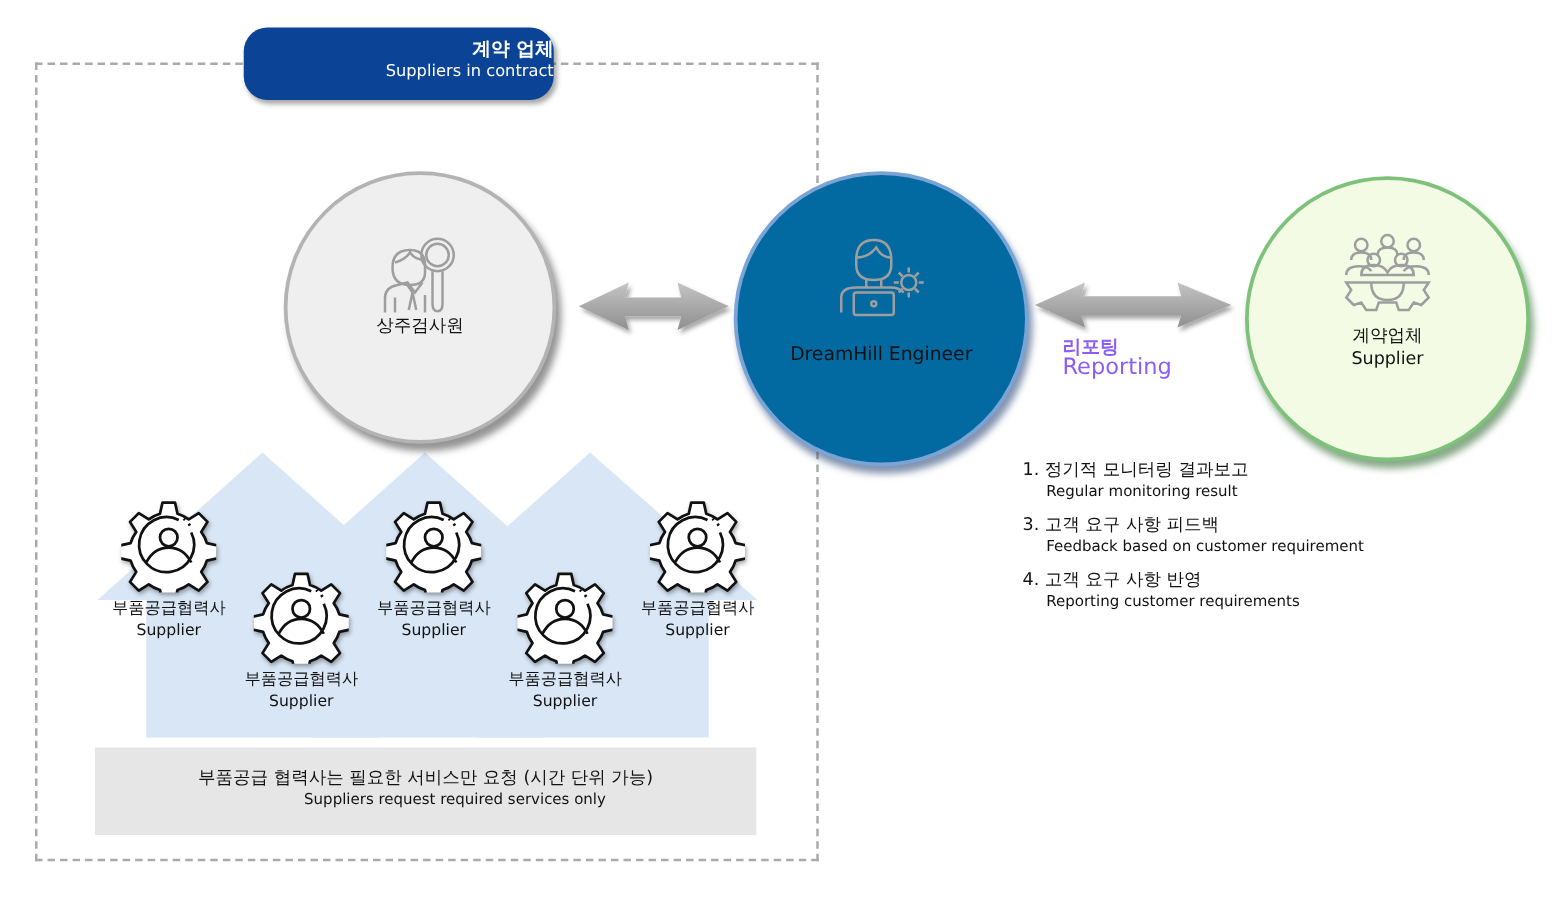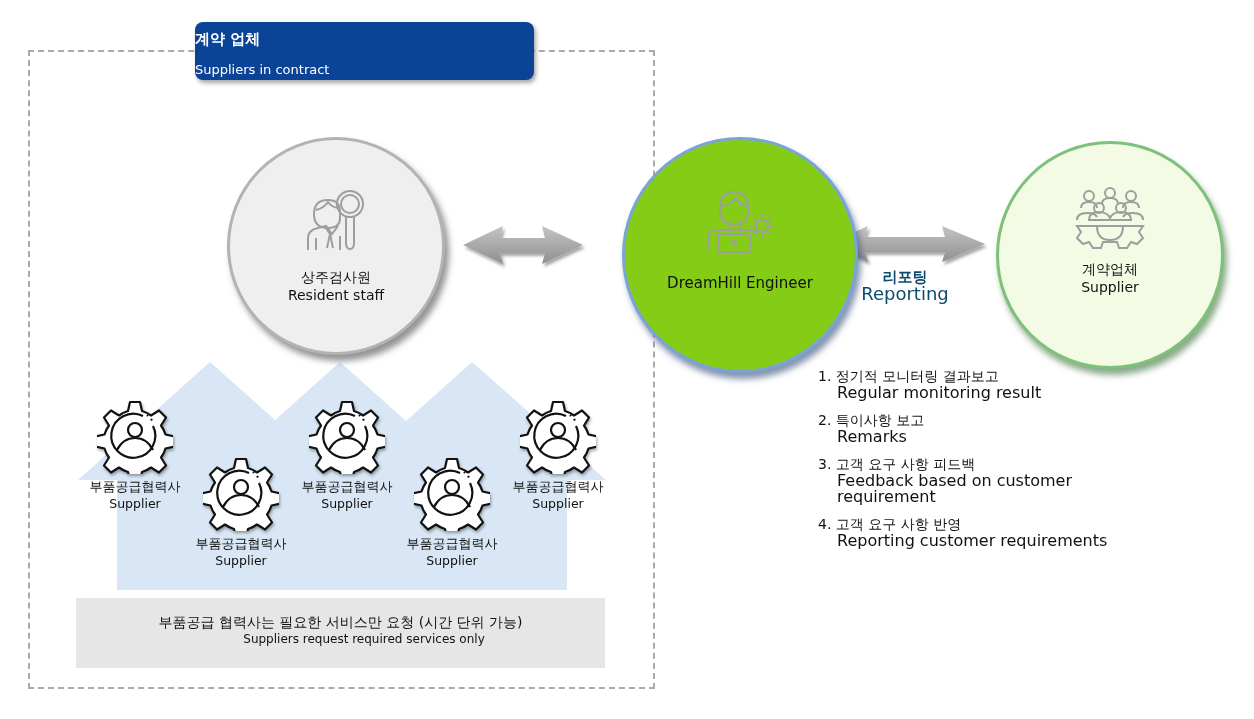--- a/index.html
+++ b/index.html
@@ -1,35 +1,35 @@
 <!DOCTYPE html>
 <html><head>
 <meta charset="utf-8">
 <style>
   html,body{margin:0;padding:0;background:#ffffff;}
   body{width:1254px;height:719px;position:relative;overflow:hidden;font-family:"DejaVu Sans","Liberation Sans",sans-serif;color:#111;}
   #contract-frame{position:absolute;left:28px;top:50px;width:627px;height:639px;border:2.5px dashed #aaaaaa;box-sizing:border-box;}
-  #title-box{position:absolute;left:195px;top:22px;width:339px;height:58px;background:#0B4497;border-radius:8px;box-shadow:2px 3px 4px rgba(0,0,0,0.35);color:#fff;text-align:left;}
+  #title-box{position:absolute;left:195px;top:22px;width:248px;height:58px;background:#0B4497;border-radius:19px;box-shadow:2px 3px 4px rgba(0,0,0,0.35);color:#fff;text-align:right;}
   #title-box .ko{font-size:15px;font-weight:bold;margin-top:7px;line-height:20px;}
-  #title-box .en{font-size:13px;line-height:18px;margin-top:12px;}
+  #title-box .en{font-size:13px;line-height:18px;}
   svg#bg{position:absolute;left:0;top:0;}
   .circle{position:absolute;border-radius:50%;box-sizing:border-box;text-align:center;}
   #resident{left:227px;top:137px;width:218px;height:218px;background:#efefef;border:3px solid #b3b3b3;box-shadow:4px 6px 6px rgba(60,60,60,0.55);}
-  #engineer{left:622px;top:137px;width:236px;height:236px;background:#84cc16;border:3px solid #7aa4d6;box-shadow:3px 6px 6px rgba(30,60,110,0.55);}
+  #engineer{left:587px;top:137px;width:236px;height:236px;background:#0369a1;border:3px solid #7aa4d6;box-shadow:3px 6px 6px rgba(30,60,110,0.55);}
   #supplier{left:996px;top:141px;width:228px;height:228px;background:#f3fbe4;border:3px solid #7ec17a;box-shadow:3px 6px 6px rgba(40,100,40,0.55);}
   .circle .label-ko{font-size:14px;line-height:18px;}
   .circle .label-en{font-size:14px;line-height:18px;}
   .circle svg{display:block;margin:0 auto;}
-  #reporting{position:absolute;left:850px;top:268px;width:110px;text-align:center;color:#0c4a6e;}
+  #reporting{position:absolute;left:850px;top:268px;width:110px;text-align:left;color:#8b5cf6;}
   #reporting .ko{font-size:15px;font-weight:bold;line-height:18px;}
   #reporting .en{font-size:18px;line-height:16px;}
   #report-list{position:absolute;left:818px;top:327px;width:320px;margin-top:40px;}
   .ritem{margin-bottom:10px;}
   .ritem .ko{font-size:14px;line-height:18px;}
-  .ritem .en{font-size:16px;line-height:16px;padding-left:19px;}
+  .ritem .en{font-size:12px;line-height:16px;padding-left:19px;}
   .gear-supplier{position:absolute;width:110px;text-align:center;}
   .gear-supplier .ko{font-size:13px;line-height:17px;}
   .gear-supplier .en{font-size:12.5px;line-height:17px;}
   .gear-supplier svg{display:block;margin:0 auto 4px auto;filter:drop-shadow(1px 2px 1.5px rgba(0,0,0,0.35));}
   #note-box{position:absolute;left:76px;top:598px;width:529px;height:70px;background:#e6e6e6;text-align:center;}
   #note-box .ko{font-size:14px;line-height:18px;margin-top:15px;}
   #note-box .en{font-size:12px;line-height:16px;padding-left:47px;}
 </style>
 </head>
 <body>
@@ -68,22 +68,21 @@
       <path d="M10 26 q0 -14 14 -14 q12 0 12 12 v6 q0 10 -12 10 q-14 0 -14 -14z"></path>
       <path d="M12 22 q8 -2 12 -8 q4 6 12 6"></path>
       <path d="M4 62 v-12 q0 -8 10 -10 l8 -2 l6 8 l6 -8"></path>
       <path d="M22 40 l4 6 l-3 14 M26 46 l3 14"></path>
       <path d="M12 50 v12 M36 62 v-14"></path>
       <circle cx="46" cy="16" r="13"></circle>
       <circle cx="46" cy="16" r="9"></circle>
       <path d="M42 29 v26 q0 6 4 6 q4 0 4 -6 v-26"></path>
     </g>
   </svg>
-  <div class="label-ko" style="margin-top:16px">상주검사원</div>
-  <div class="label-en">Resident staff</div>
+  <div class="label-ko" style="margin-top:0">상주검사원</div>
 </div>
 
 <div class="circle" id="engineer">
   <svg width="72" height="68" viewBox="0 0 72 68" style="margin-top:46px">
     <g fill="none" stroke="#9e9e9e" stroke-width="2">
       <path d="M16 22 q0 -16 14 -16 q14 0 14 16 v4 q0 12 -14 12 q-14 0 -14 -12z"></path>
       <path d="M16 20 q10 0 16 -8 q4 8 12 8"></path>
       <path d="M24 38 v6 M36 38 v6"></path>
       <path d="M4 64 v-12 q0 -8 12 -8 h28 q6 0 10 4"></path>
       <rect x="14" y="48" width="32" height="18" rx="2"></rect>
@@ -120,24 +119,20 @@
   <div class="ko">리포팅</div>
   <div class="en">Reporting</div>
 </div>
 
 <div id="report-list">
   <div class="ritem">
     <div class="ko">1. 정기적 모니터링 결과보고</div>
     <div class="en">Regular monitoring result</div>
   </div>
   <div class="ritem">
-    <div class="ko">2. 특이사항 보고</div>
-    <div class="en">Remarks</div>
-  </div>
-  <div class="ritem">
     <div class="ko">3. 고객 요구 사항 피드백</div>
     <div class="en">Feedback based on customer requirement</div>
   </div>
   <div class="ritem">
     <div class="ko">4. 고객 요구 사항 반영</div>
     <div class="en">Reporting customer requirements</div>
   </div>
 </div>
 
 <div class="gear-supplier" style="left:80px;top:398px">

